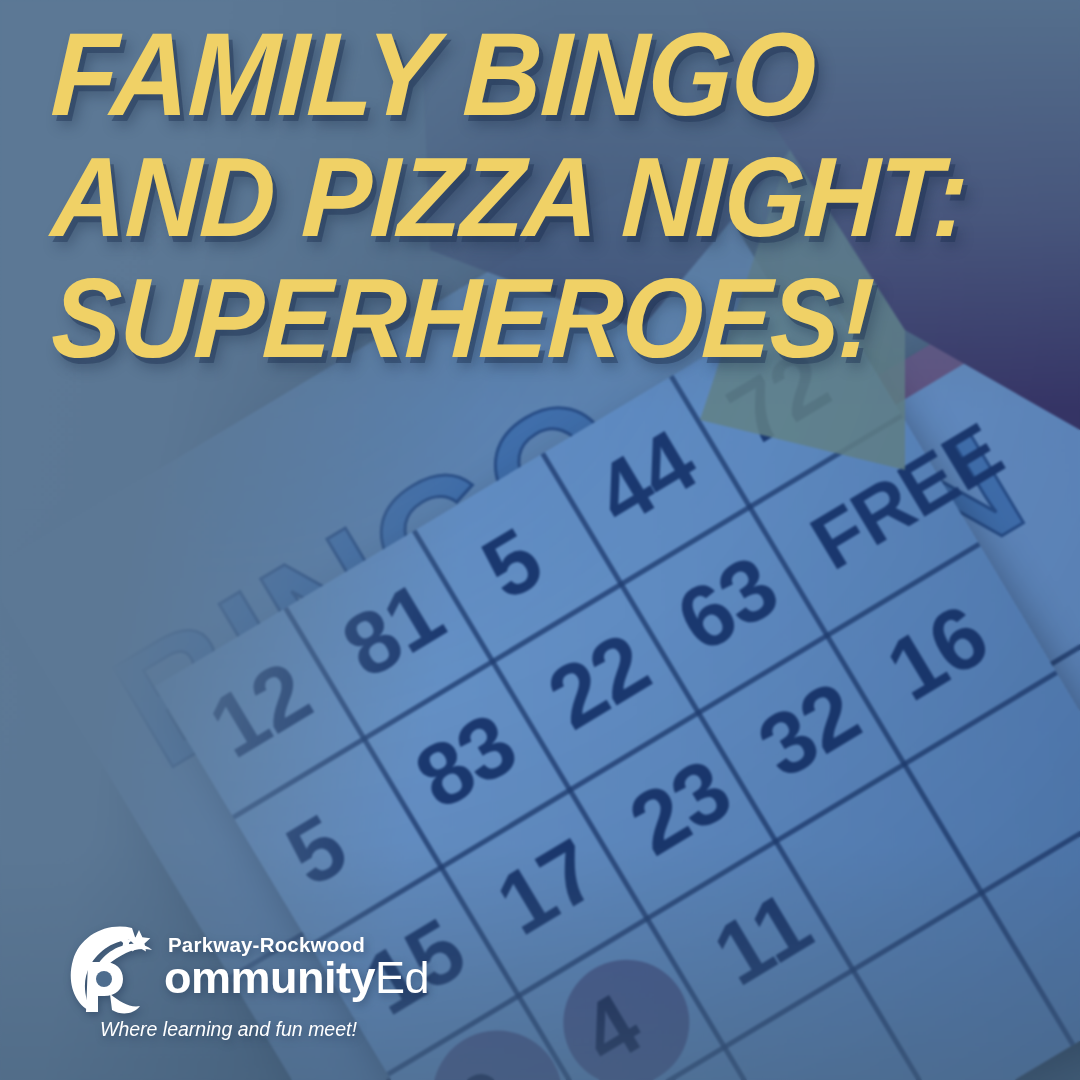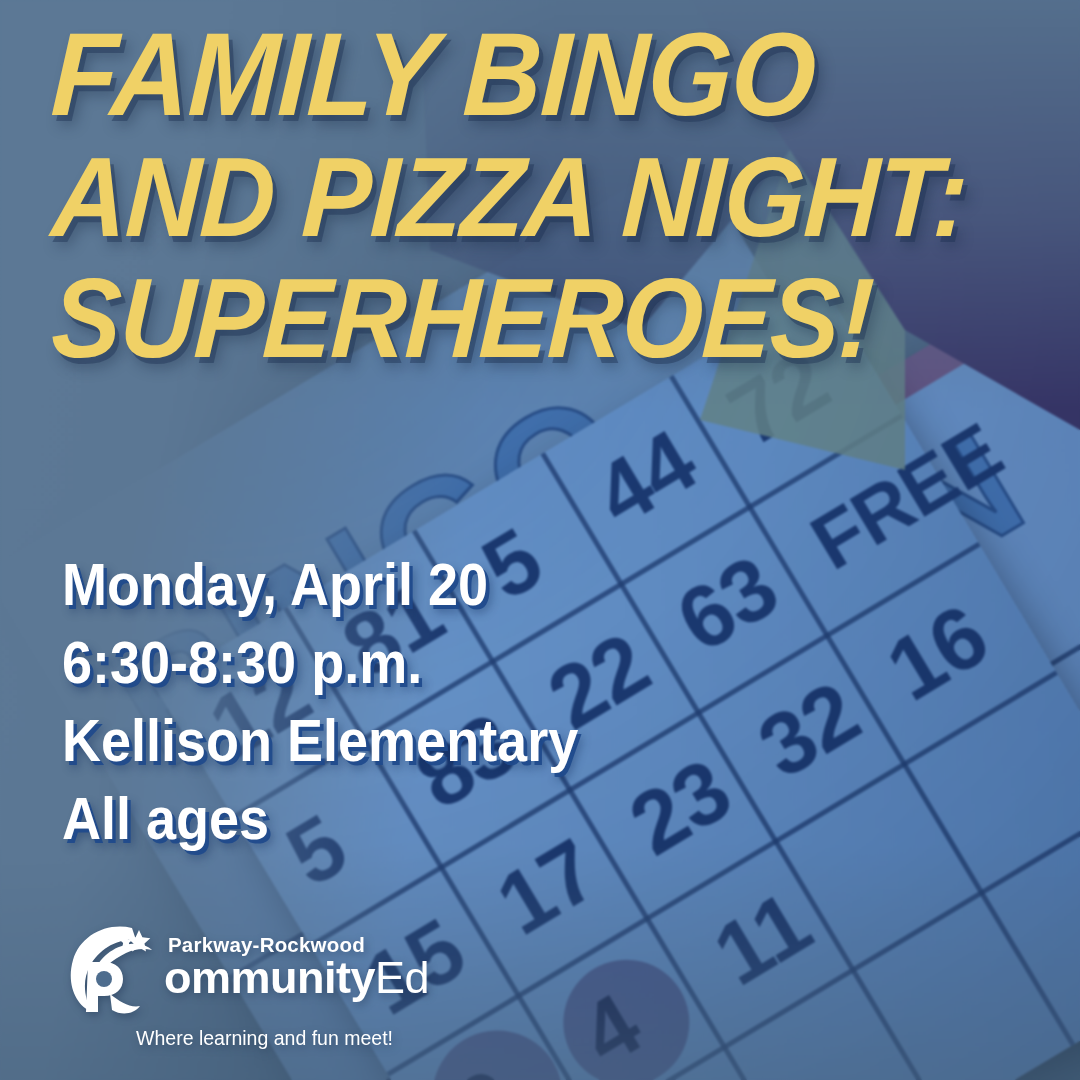--- a/index.html
+++ b/index.html
@@ -192,23 +192,22 @@
     margin-left:4px;margin-bottom:2px;
     white-space:nowrap;
   }
   #logo .brand-main{
     font-size:45px;line-height:.94;white-space:nowrap;
     letter-spacing:-.5px;
   }
   #logo .brand-main .b{font-weight:bold;}
   #logo .brand-main .l{font-weight:normal;}
   #logo .tagline{
-    font-size:19.5px;font-weight:normal;
-    text-align:center;
-    margin-top:13px;
+    font-size:19.5px;font-style:italic;font-weight:normal;
+    margin-top:4px;
     margin-left:34px;
     white-space:nowrap;
   }
 </style>
 </head>
 <body>
 
 <div id="poster">
 
   <div class="bg-layer bg-base"></div>
@@ -284,26 +283,20 @@
   <div class="bg-layer bg-leftfade"></div>
   <div class="bg-layer bg-bottomfade"></div>
   <div class="bg-layer bg-blur-soft"></div>
 
   <div id="headline">
     <span class="hl-line" id="hl1">FAMILY BINGO</span>
     <span class="hl-line" id="hl2">AND PIZZA NIGHT:</span>
     <span class="hl-line" id="hl3">SUPERHEROES!</span>
   </div>
 
-  <div id="details">
-    <span class="dt-line">Monday, April 20</span>
-    <span class="dt-line">6:30-8:30 p.m.</span>
-    <span class="dt-line">Kellison Elementary</span>
-    <span class="dt-line">All ages</span>
-  </div>
 
   <div id="logo">
     <div class="logo-row">
       <svg class="mark" viewBox="0 0 104 92">
 
         <path d="M66 6 C40 0 14 14 7 38 C0 62 10 84 26 90 C18 76 16 58 24 44 C33 27 52 16 70 18 Z" fill="#ffffff"></path>
 
         <path d="M28 52 C32 36 48 24 64 22 C74 21 82 24 86 28 C78 26 68 27 60 31 C46 38 36 46 31 58 Z" fill="#ffffff"></path>
 
         <path d="M73 8 l3.4 7.2 7.9 1 -5.8 5.4 1.5 7.8 -7-3.8 -7 3.8 1.5-7.8 -5.8-5.4 7.9-1 Z" fill="#ffffff"></path>

